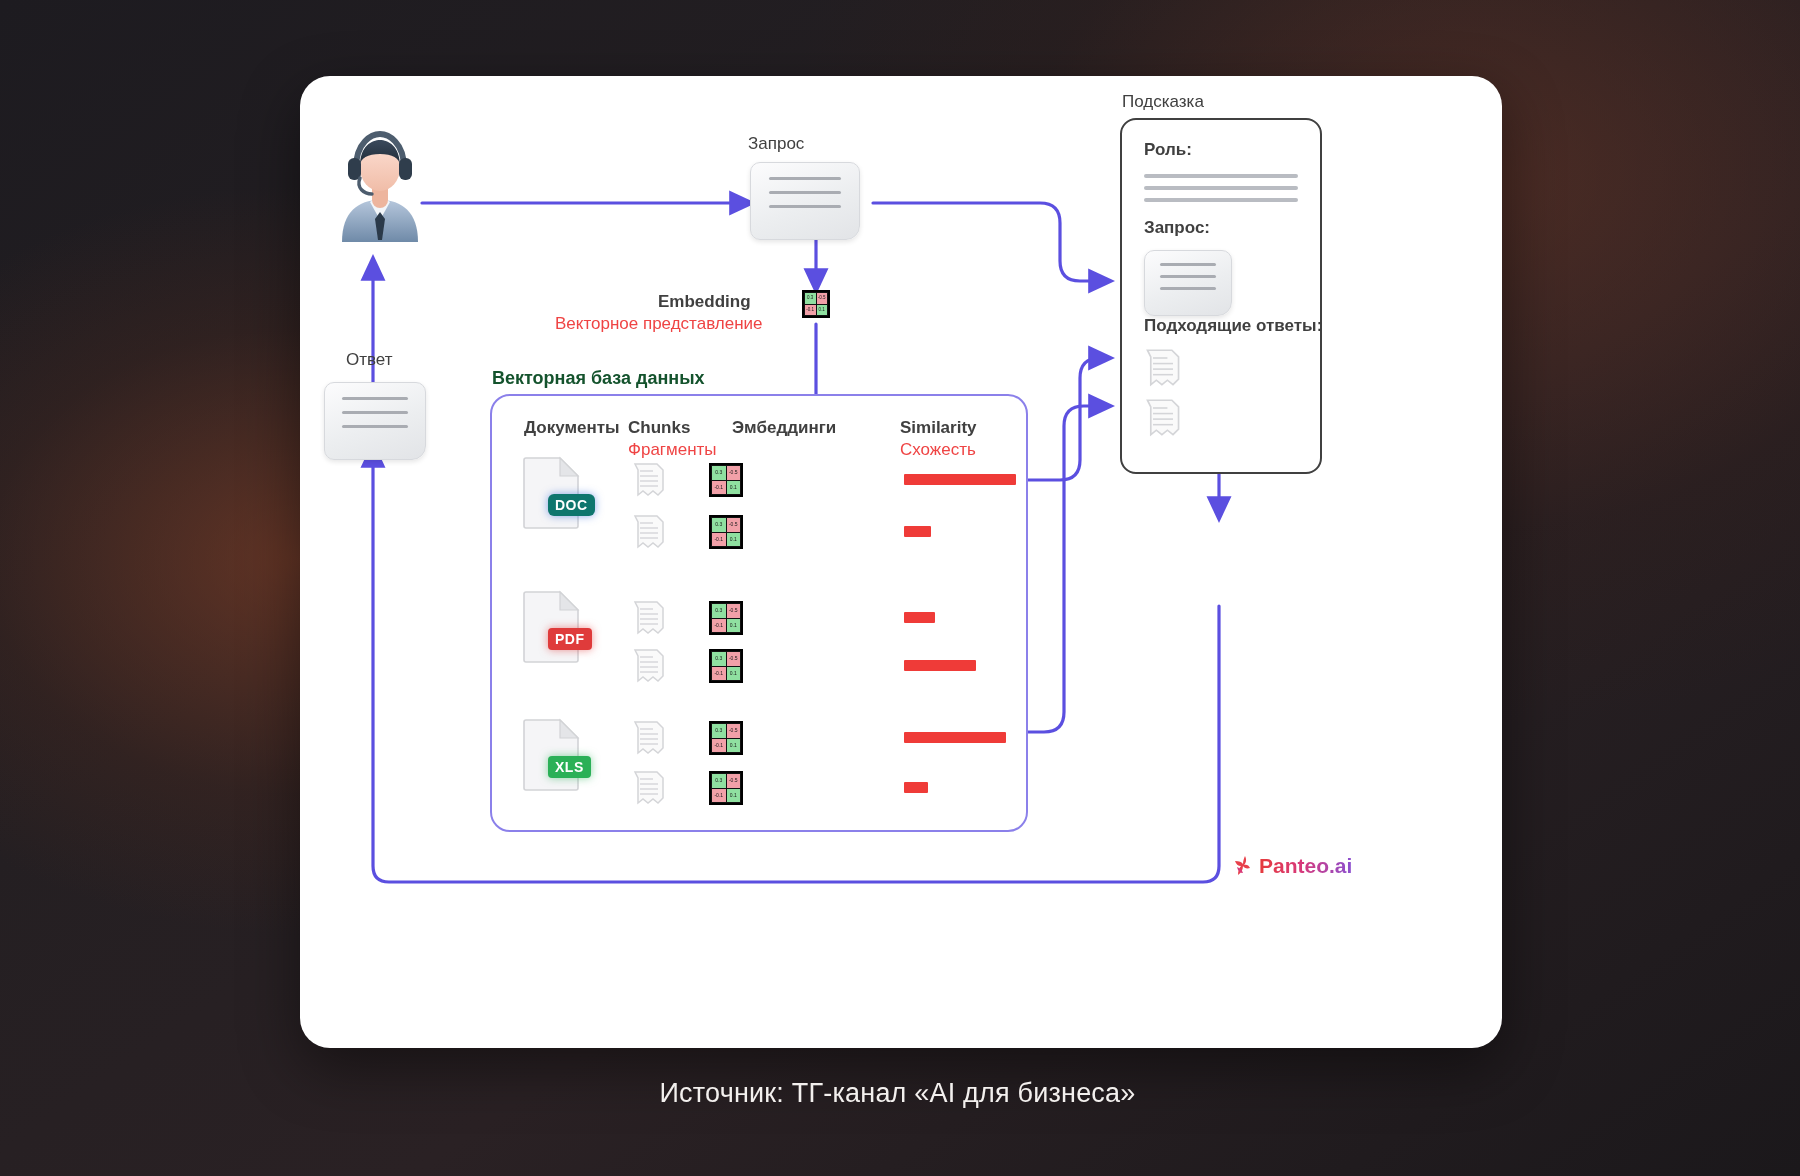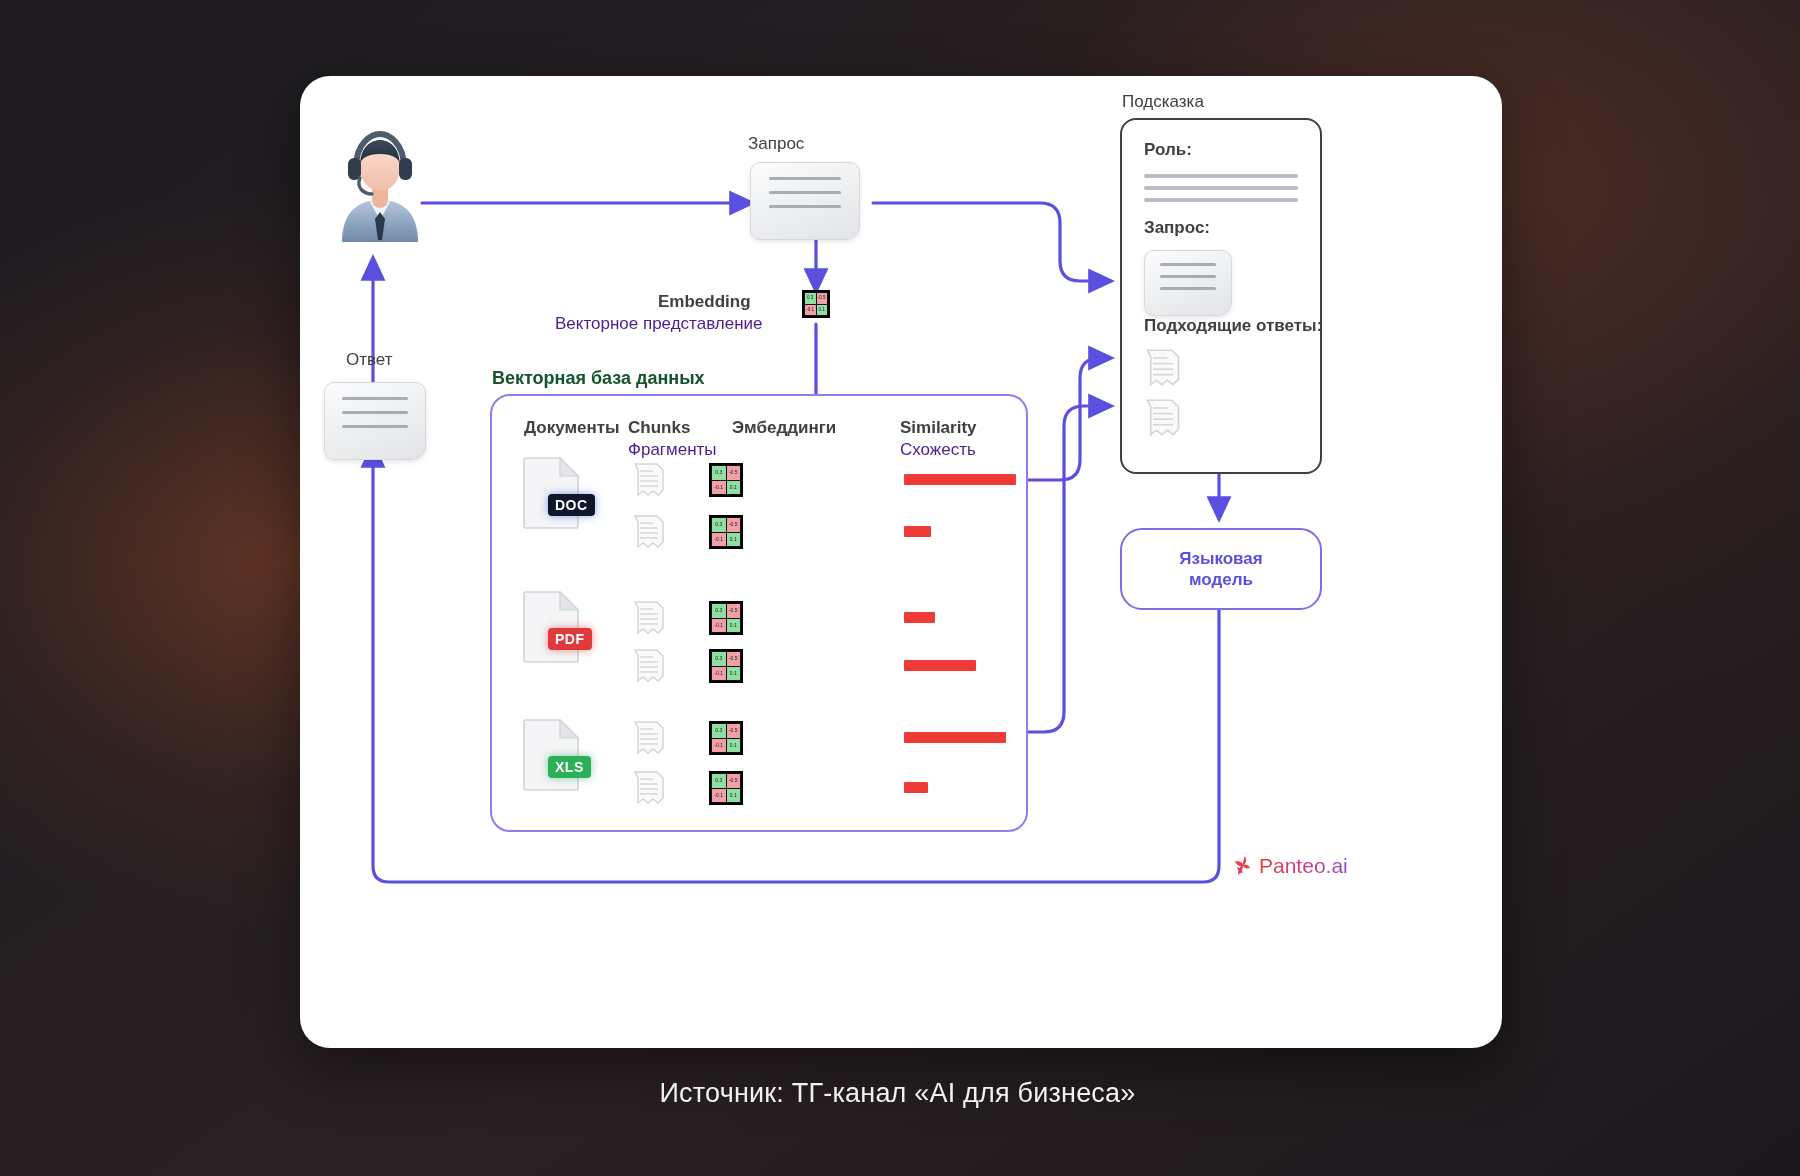--- a/index.html
+++ b/index.html
@@ -25,21 +25,21 @@
   }
 
   .caption{
     position:absolute;left:0;top:1078px;width:1795px;text-align:center;
     color:#f3f0ee;font-size:27px;letter-spacing:.2px;
   }
 
   
   .lbl{position:absolute;color:#404040;font-size:17px;white-space:nowrap;}
   .lbl.b{font-weight:bold;}
-  .lbl.sub{color:#4c1d95;}
+  .lbl.sub{color:#ef4444;}
   .lbl.purple{color:#14532d;font-weight:bold;font-size:18px;text-align:right;}
 
   
   svg.wires{position:absolute;left:0;top:0;width:1202px;height:972px;overflow:visible;}
 
   
   .bubble{
     position:absolute;
     background:linear-gradient(160deg,#fcfcfd 0%,#eceef0 55%,#e2e4e7 100%);
     border:1px solid #d7d9dd;
@@ -55,21 +55,21 @@
   .chunk{position:absolute;width:34px;height:36px;}
 
   
   .fileico{position:absolute;width:60px;height:76px;}
   .fbadge{
     position:absolute;left:26px;top:40px;
     padding:3px 7px;border-radius:4px;color:#fff;
     font-size:14px;font-weight:bold;letter-spacing:.5px;
     font-family:"Liberation Sans",sans-serif;
   }
-  .fbadge.doc{background:#0f172a;box-shadow:0 0 9px rgba(43,99,217,.55);}
+  .fbadge.doc{background:#0f766e;box-shadow:0 0 9px rgba(43,99,217,.55);border-radius:6px;}
   .fbadge.pdf{background:#df3b3b;box-shadow:0 0 9px rgba(223,59,59,.55);}
   .fbadge.xls{background:#2bb057;box-shadow:0 0 9px rgba(43,176,87,.55);}
 
   
   .emb{
     position:absolute;width:34px;height:34px;
     background:#111;border:2px solid #000;
     display:grid;grid-template-columns:1fr 1fr;grid-template-rows:1fr 1fr;
     gap:1px;padding:1px;box-sizing:border-box;
   }
@@ -106,21 +106,21 @@
     position:absolute;left:190px;top:318px;width:534px;height:434px;
     border:2px solid #8b80ea;border-radius:20px;background:#fff;
   }
 
   
   .avatar{position:absolute;left:32px;top:48px;width:96px;height:118px;}
 
   
   .logo{position:absolute;left:934px;top:778px;display:flex;align-items:center;gap:3px;}
   .logo .txt{
-    font-size:21px;font-weight:normal;
+    font-size:21px;font-weight:bold;
     background:linear-gradient(90deg,#e63b3b 0%,#d8397a 45%,#8b4fd0 100%);
     -webkit-background-clip:text;background-clip:text;color:transparent;
   }
 </style>
 </head>
 <body>
 
 <div class="stage">
 
   <div class="card">
@@ -436,26 +436,20 @@
             <g stroke="#d4d5d8" stroke-width="1.4">
               <path d="M8,9 h13"></path>
               <path d="M8,14 h18"></path>
               <path d="M8,19 h18"></path>
               <path d="M8,24 h18"></path>
             </g>
           </svg>
       </div>
     </div>
 
-    <div class="llm">
-      <span>
-        <span>Языковая</span><br>
-        <span>модель</span>
-      </span>
-    </div>
 
     <div class="logo">
       <svg width="22" height="24" viewBox="0 0 22 24">
         <path d="M11,2 C13,6 12,9 10,11 C12,10 15,11 16,14 C13,15 10,14 9,12 C9,16 7,19 4,21 C4,17 5,14 7,12 C4,12 2,10 1,7 C5,7 8,8 9,10 C9,7 10,4 11,2 Z" fill="#e8404a"></path>
         <path d="M3,13 C6,14 8,16 9,19 C6,19 4,17 3,13 Z" fill="#d8397a"></path>
       </svg>
       <span class="txt">Panteo.ai</span>
     </div>
 
   </div>

